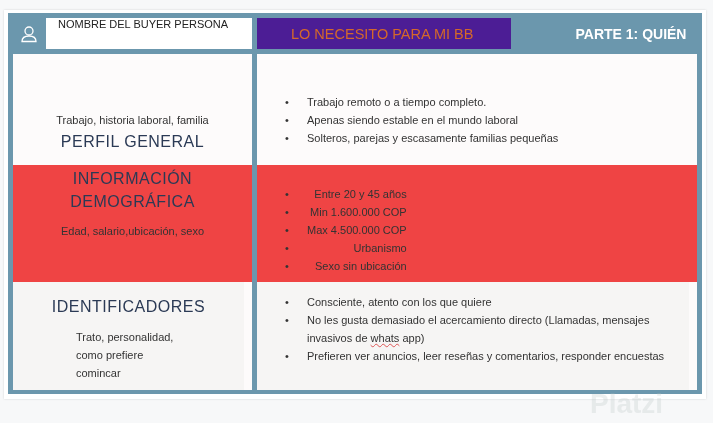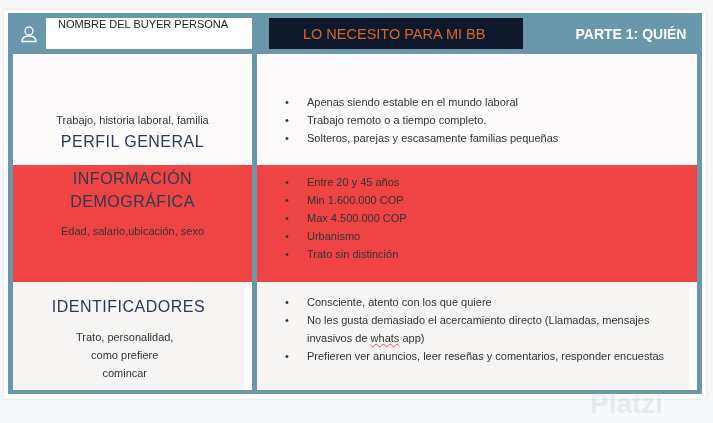--- a/index.html
+++ b/index.html
@@ -18,21 +18,21 @@
   .header-icon-cell {
     position:absolute; left:13px; top:18px; width:32px; height:32px;
     display:flex; align-items:center; justify-content:center;
   }
   .header-name {
     position:absolute; left:46px; top:18px; width:206px; height:31px;
     background:#fff; font-size:11px; color:#222; display:flex; align-items:flex-start; padding-left:12px; box-sizing:border-box;
   }
   .header-need {
     position:absolute; left:257px; top:18px; width:254px; height:31px;
-    background:#0f172a; font-size:14.5px; color:#d4682a; display:flex; align-items:center; padding-left:34px; box-sizing:border-box;margin-left:12px;
+    background:#4c1d95; font-size:14.5px; color:#d4682a; display:flex; align-items:center; padding-left:34px; box-sizing:border-box;
   }
   .header-part {
     position:absolute; left:511px; top:18px; width:186px; height:31px;
     color:#fff; font-weight:bold; font-size:14px; display:flex; align-items:center; justify-content:center;margin-left:27px;
   }
   .left-col {
     position:absolute; left:13px; top:54px; width:239px; height:336px; background:#fdfbfb;
   }
   .right-col {
     position:absolute; left:257px; top:54px; width:440px; height:336px; background:#fdfbfb;
@@ -82,43 +82,43 @@
     <div class="sec-title" style="top:33px;margin-top:44px;">PERFIL GENERAL</div>
     <div class="sec-sub" style="left:0; right:0; top:57px;">Trabajo, historia laboral, familia</div>
   </div>
   <div class="band-2">
     <div class="sec-title" style="top:3px;">INFORMACIÓN</div>
     <div class="sec-title" style="top:26px;">DEMOGRÁFICA</div>
     <div class="sec-sub" style="left:0; right:0; top:57px;">Edad, salario,ubicación, sexo</div>
   </div>
   <div class="band-3">
     <div class="sec-title" style="top:14px;">IDENTIFICADORES</div>
-    <div class="sec-sub" style="left:63px; top:46px; text-align:center;">
+    <div class="sec-sub" style="left:63px; top:46px; text-align:left;">
       <div>Trato, personalidad,</div>
       <div>como prefiere</div>
       <div>comincar</div>
     </div>
   </div>
 </div>
 
 <div class="right-col">
   <div class="band-1">
     <ul class="bullets" style="top:39px;">
+      <li>Trabajo remoto o a tiempo completo.</li>
       <li>Apenas siendo estable en el mundo laboral</li>
-      <li>Trabajo remoto o a tiempo completo.</li>
       <li>Solteros, parejas y escasamente familias pequeñas</li>
     </ul>
   </div>
   <div class="band-2">
-    <ul class="bullets" style="top:8px;">
+    <ul class="bullets" style="top:20px;text-align:right;">
       <li>Entre 20 y 45 años</li>
       <li>Min 1.600.000 COP</li>
       <li>Max 4.500.000 COP</li>
       <li>Urbanismo</li>
-      <li>Trato sin distinción</li>
+      <li>Sexo sin ubicación</li>
     </ul>
   </div>
   <div class="band-3">
     <ul class="bullets" style="top:11px; width:380px;">
       <li>Consciente, atento con los que quiere</li>
       <li><span>No les gusta demasiado el acercamiento directo (Llamadas, mensajes invasivos de </span><span class="squiggle">whats</span><span> app)</span></li>
       <li>Prefieren ver anuncios, leer reseñas y comentarios, responder encuestas</li>
     </ul>
   </div>
 </div>

